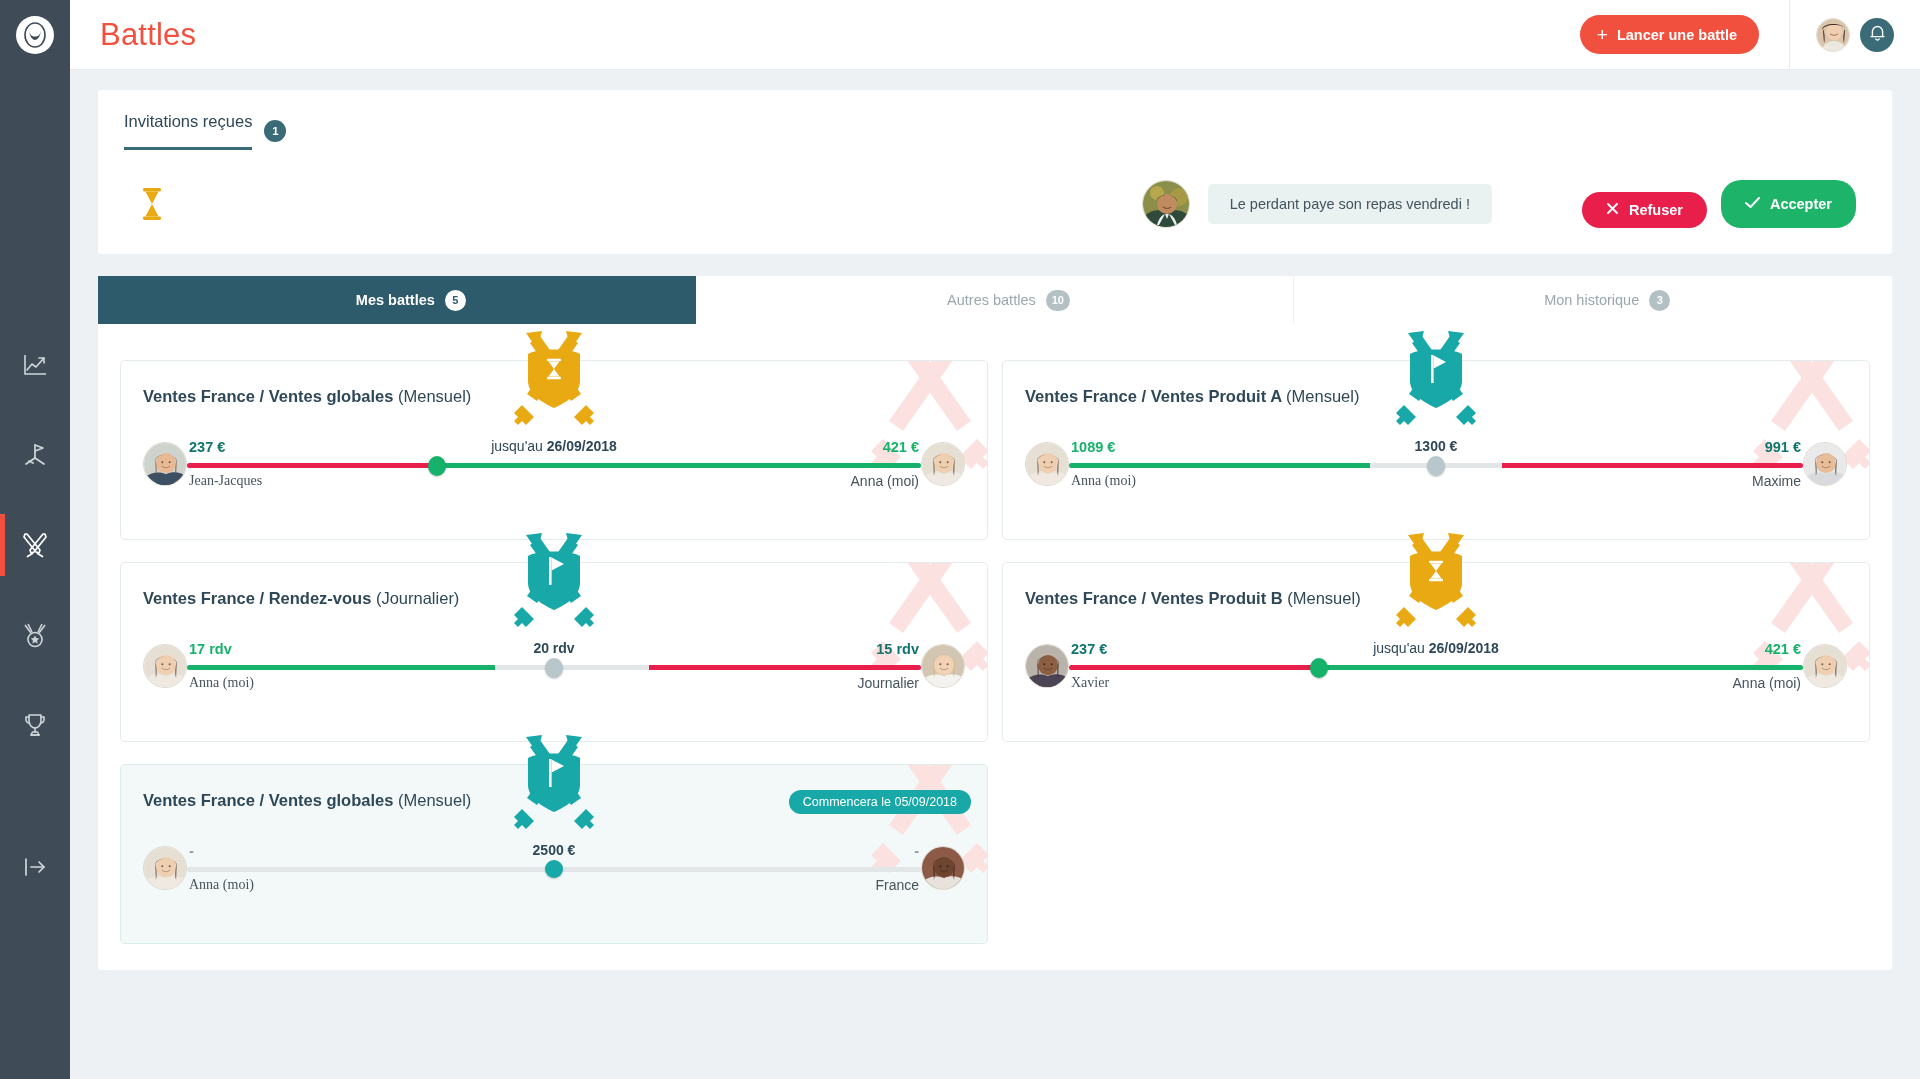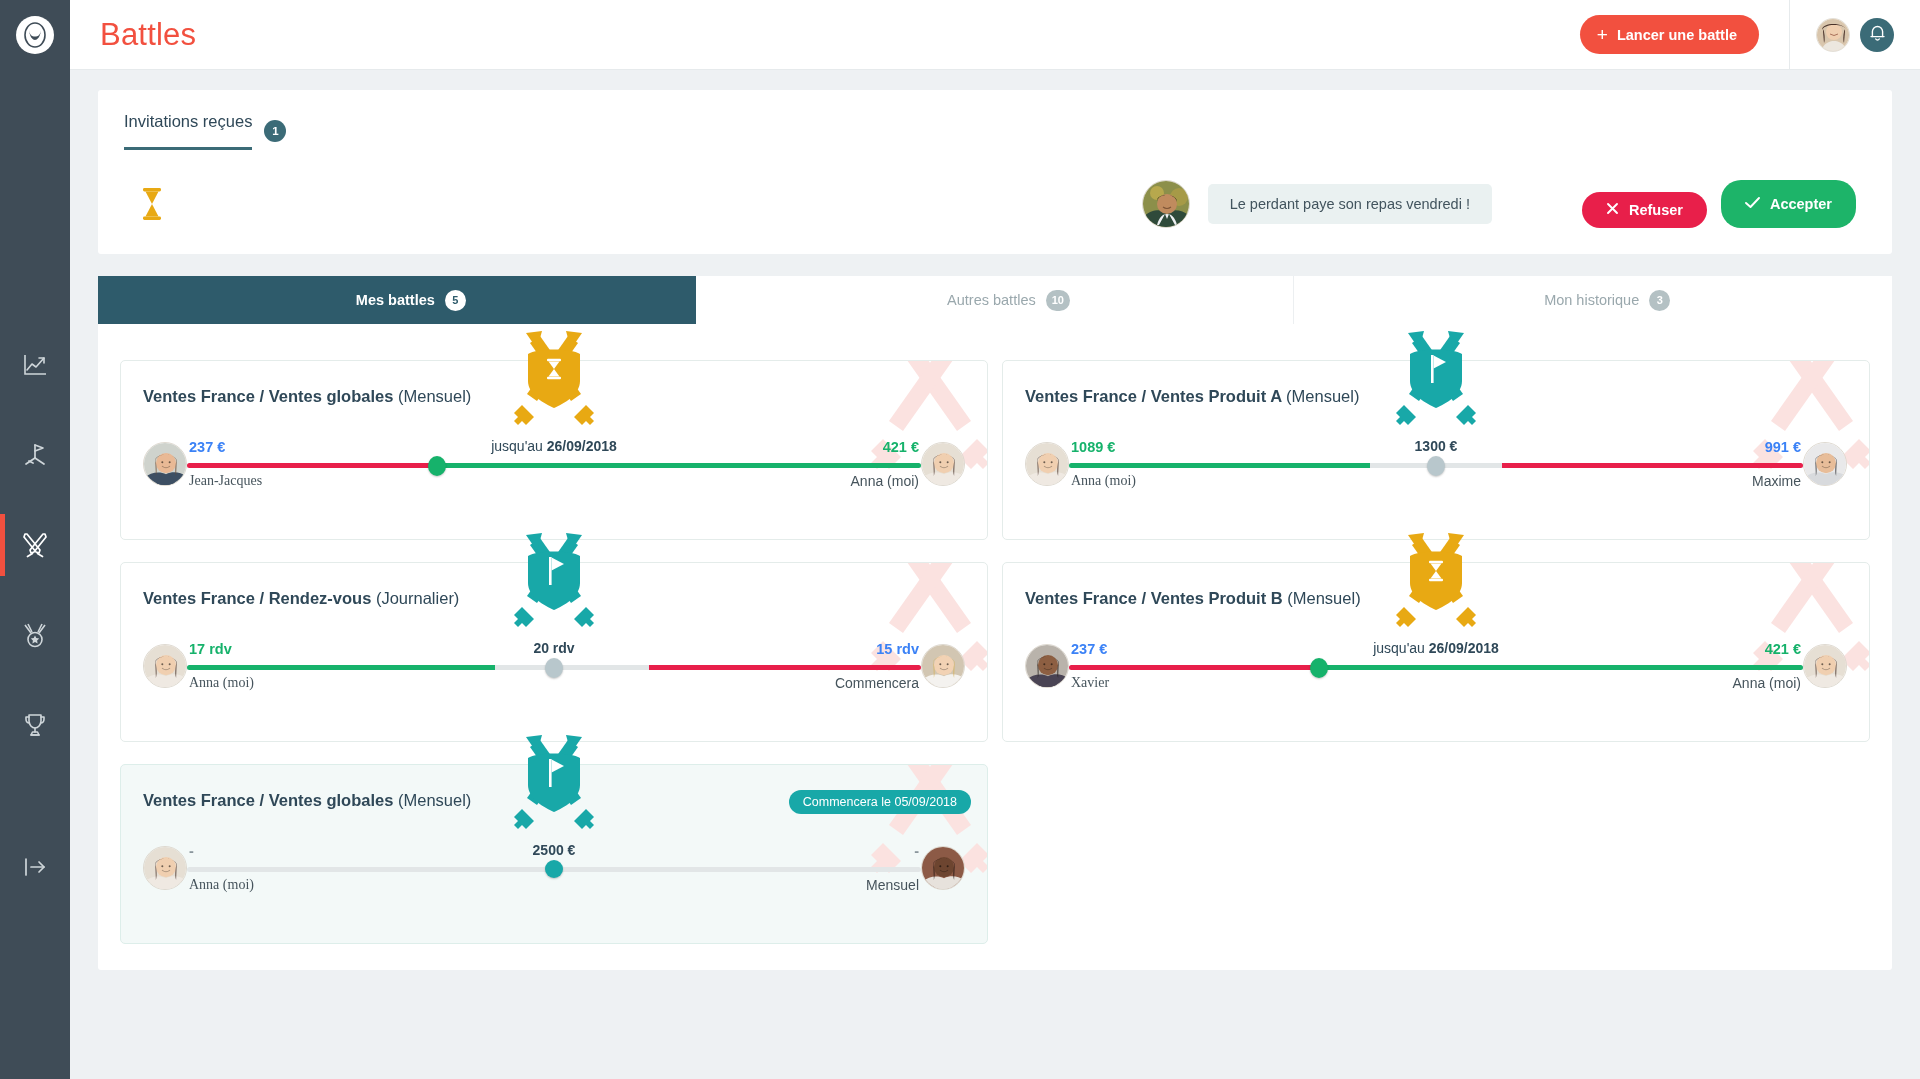--- a/index.html
+++ b/index.html
@@ -210,21 +210,21 @@
     position: absolute; left: 0; right: 0; top: 21px; height: 5px;
     border-radius: 3px; background: #e2e6e7; overflow: hidden;
   }
   .track .seg { position: absolute; top: 0; height: 5px; }
   .knob {
     position: absolute; top: 14px; width: 18px; height: 20px;
     border-radius: 50%; transform: translateX(-50%);
     box-shadow: 0 1px 2px rgba(0,0,0,.22);
   }
   .green { color: #16b26b; }
-  .red   { color: #3b82f6; }
+  .red   { color: #0f766e; }
   .grey  { color: #8a969c; }
 </style>
 </head>
 <body>
 
 <div class="app">
 
   <nav class="sidebar">
     <div class="logo-wrap">
       <div class="logo">
@@ -601,21 +601,21 @@
   </svg></div>
         <div class="duel-mid">
           <div class="score left green">17 rdv</div>
           <div class="score right red">15 rdv</div>
           <div class="track">
             <div class="seg" style="left:0;width:42%;background:#16b26b;"></div>
             <div class="seg" style="right:0;width:37%;background:#e81f4a;"></div>
           </div>
           <div class="knob" style="left:50%;background:#b8c7cc;"></div>
           <div class="name left">Anna (moi)</div>
-          <div class="name right">Commencera</div>
+          <div class="name right">Journalier</div>
         </div>
         <div class="duel-avatar"><svg width="44" height="44" viewBox="0 0 48 48" aria-hidden="true">
     <rect width="48" height="48" fill="#d2c6b2"></rect>
     <path d="M0 38 C8 31, 18 31, 24 34 C32 30, 42 32, 48 38 V48 H0 Z" fill="#f4f2ef"></path>
     <circle cx="24" cy="22" r="11" fill="#f2d2b4"></circle>
     <path d="M12 20 C12 10, 36 10, 36 21 C35 15, 30 12.5, 24 12.5 C18 12.5, 13 15, 12 20 Z" fill="#d6b25e"></path>
     <path d="M12.5 20 C12 14, 15 30, 13 36 Z" fill="#d6b25e"></path>
     <path d="M35.5 20 C36 14, 33 30, 35 36 Z" fill="#d6b25e"></path>
     <path d="M13 48 C15 38, 19 34.5, 24 34.5 C29 34.5, 33 38, 35 48 Z" fill="#f4f2ef"></path>
     <path d="M20 25.5 q4 3 8 0" stroke="rgba(0,0,0,.28)" stroke-width="1.1" fill="none" stroke-linecap="round"></path>
@@ -747,21 +747,21 @@
   </svg></div>
         <div class="duel-mid">
           <div class="score left grey">-</div>
           <div class="score right grey">-</div>
           <div class="track">
             <div class="seg" style="left:0;width:0%;background:transparent;"></div>
             <div class="seg" style="right:0;width:0%;background:transparent;"></div>
           </div>
           <div class="knob" style="left:50%;background:#18a8a8;height:18px;"></div>
           <div class="name left">Anna (moi)</div>
-          <div class="name right">Mensuel</div>
+          <div class="name right">France</div>
         </div>
         <div class="duel-avatar"><svg width="44" height="44" viewBox="0 0 48 48" aria-hidden="true">
     <rect width="48" height="48" fill="#8c5a46"></rect>
     <path d="M0 38 C8 31, 18 31, 24 34 C32 30, 42 32, 48 38 V48 H0 Z" fill="#e7e2dc"></path>
     <circle cx="24" cy="22" r="11" fill="#6d4530"></circle>
     <path d="M12 20 C12 10, 36 10, 36 21 C35 15, 30 12.5, 24 12.5 C18 12.5, 13 15, 12 20 Z" fill="#241713"></path>
     <path d="M12.5 20 C12 14, 15 30, 13 36 Z" fill="#241713"></path>
     <path d="M35.5 20 C36 14, 33 30, 35 36 Z" fill="#241713"></path>
     <path d="M13 48 C15 38, 19 34.5, 24 34.5 C29 34.5, 33 38, 35 48 Z" fill="#e7e2dc"></path>
     <path d="M20 25.5 q4 3 8 0" stroke="rgba(0,0,0,.28)" stroke-width="1.1" fill="none" stroke-linecap="round"></path>

